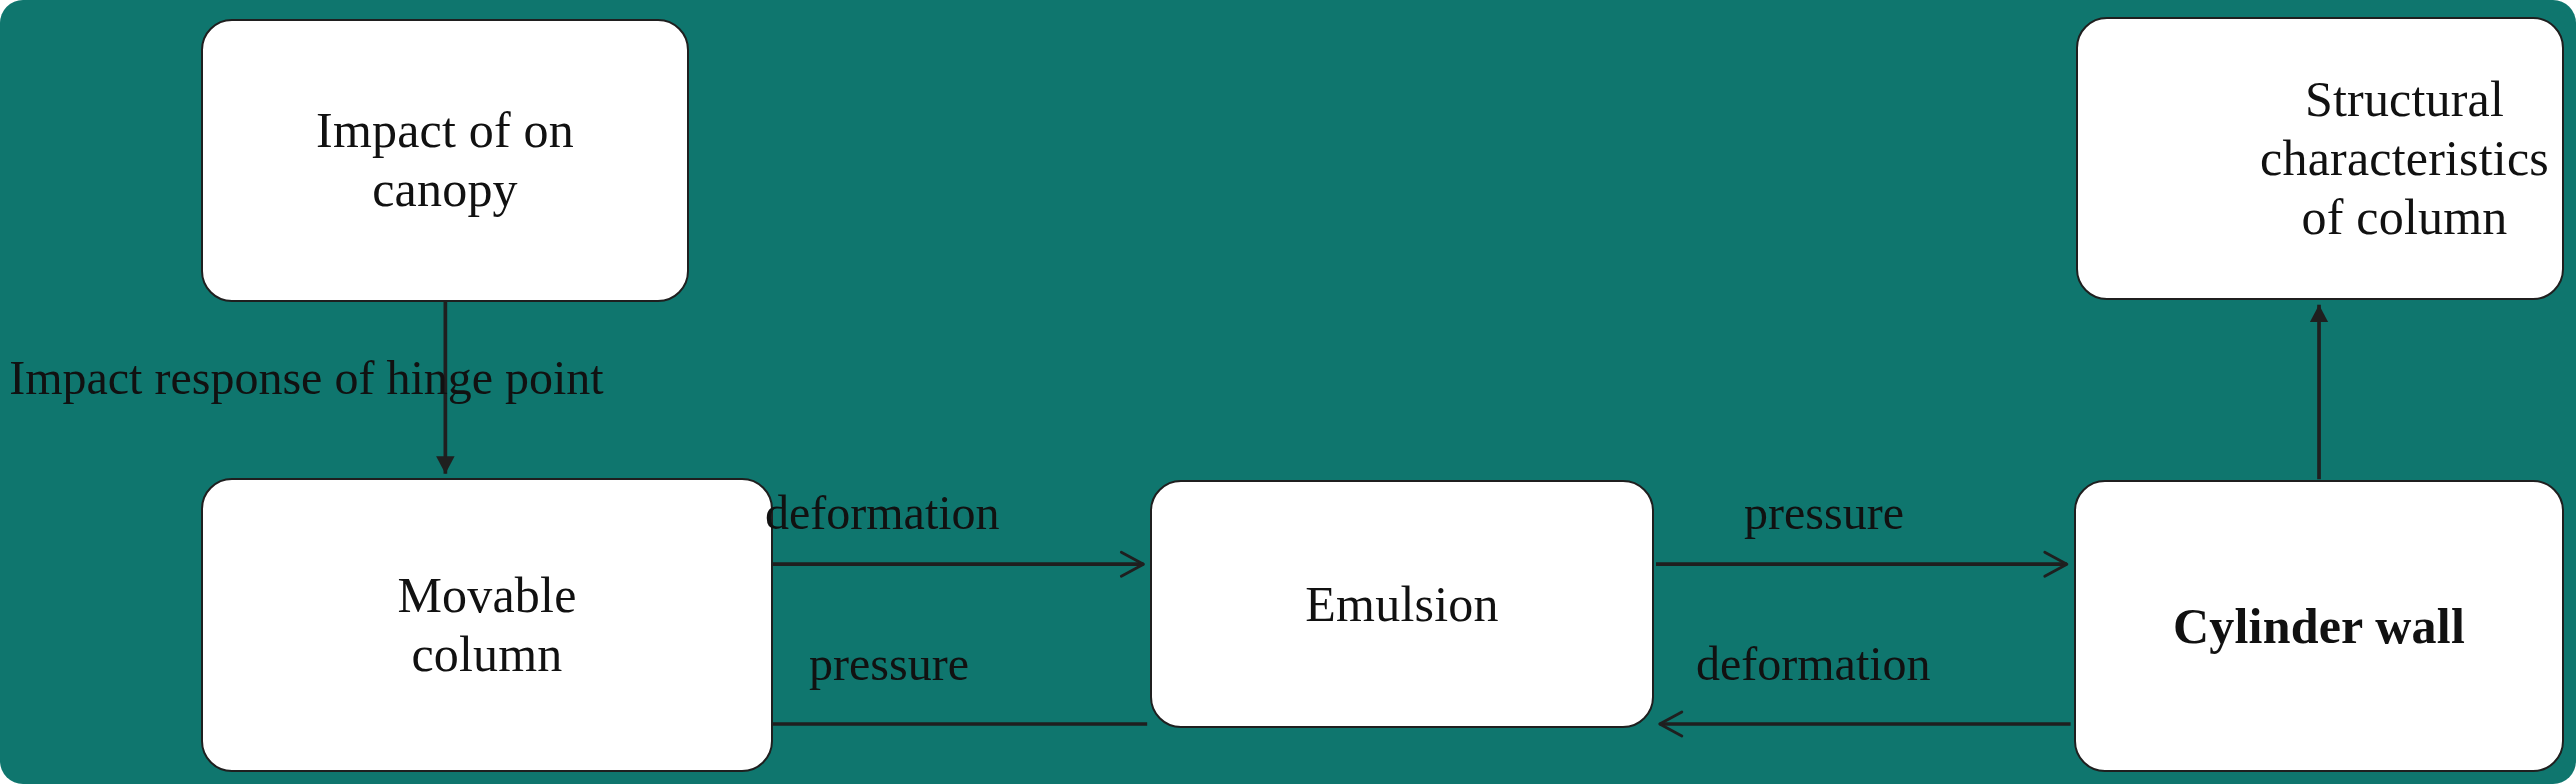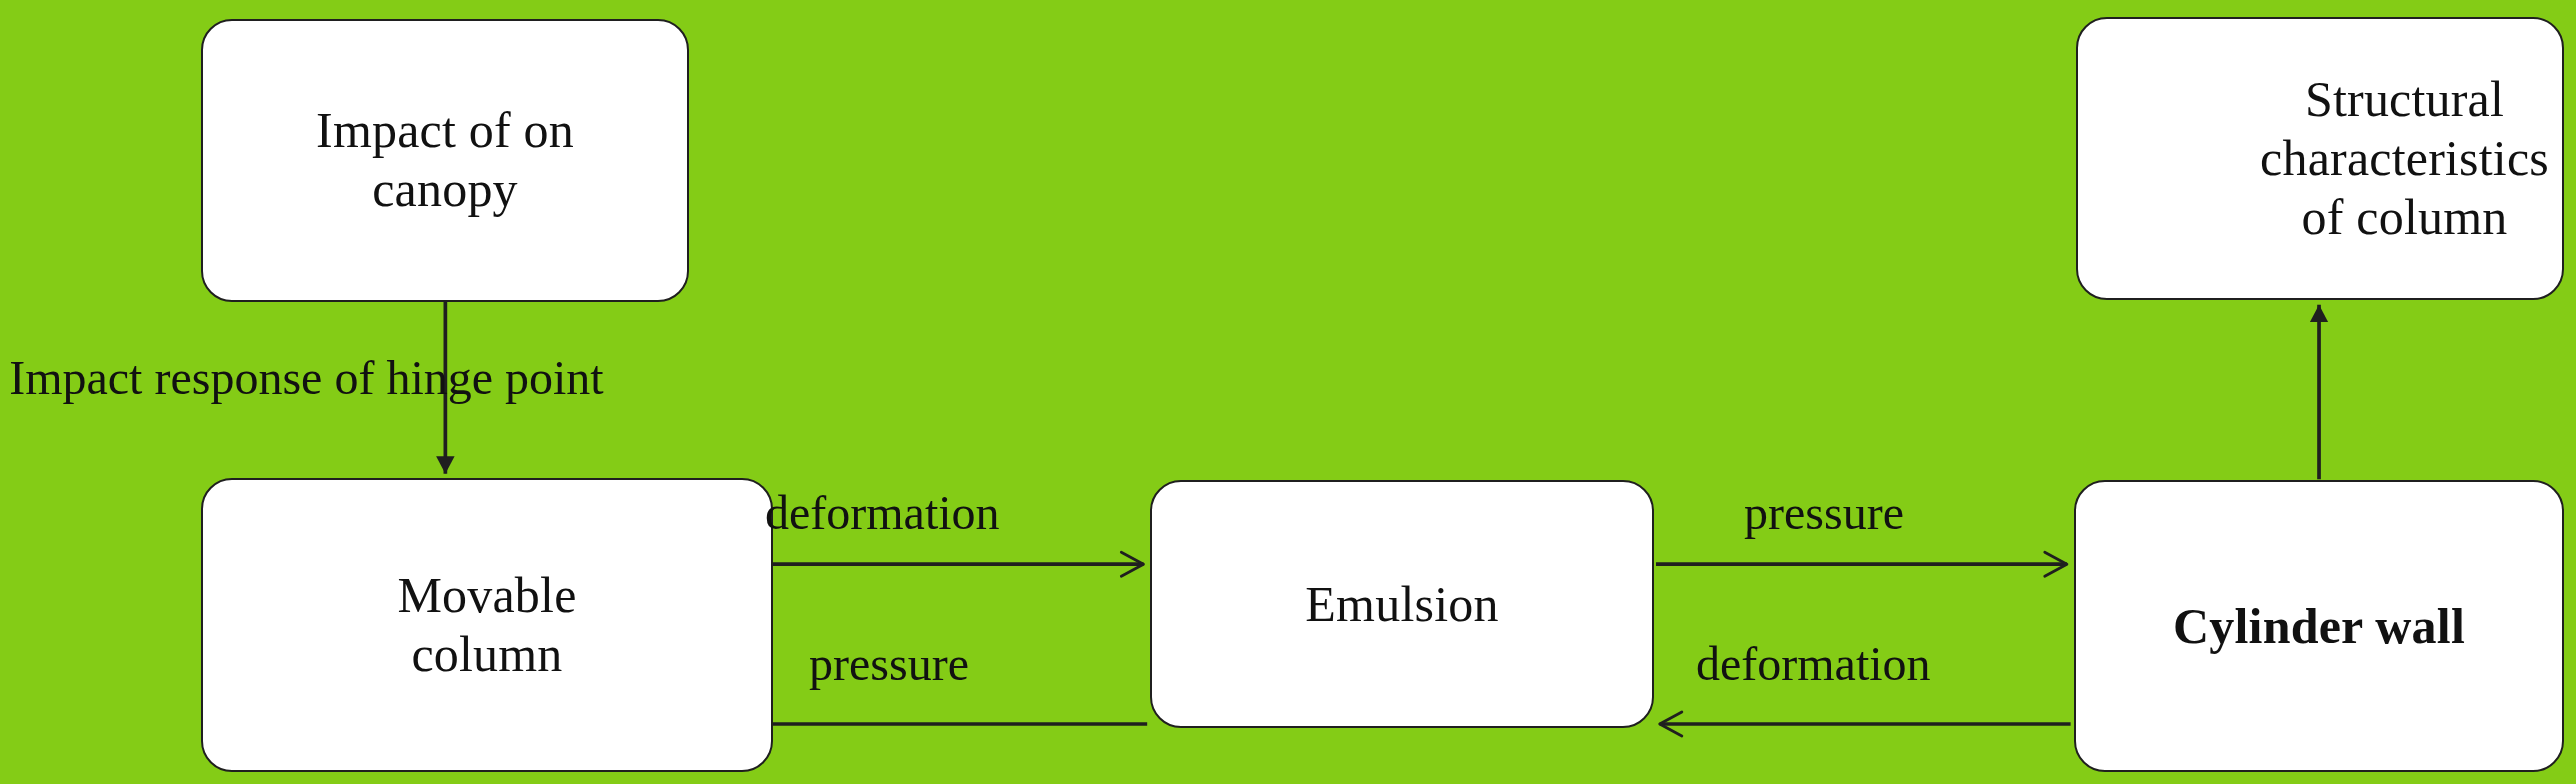--- a/index.html
+++ b/index.html
@@ -4,24 +4,25 @@
 <style>
   html, body {
     margin: 0;
     padding: 0;
     background: #ffffff;
   }
   #diagram-root {
     position: relative;
     width: 2576px;
     height: 784px;
-    background: #84cc16;
+    background: #0f766e;
     overflow: hidden;
     font-family: "Liberation Serif", "DejaVu Serif", serif;
     color: #1a1a1a;
+    border-radius: 23px;
   }
   .svg-layer {
     position: absolute;
     left: 0;
     top: 0;
     width: 2576px;
     height: 784px;
   }
   .node-box {
     position: absolute;

